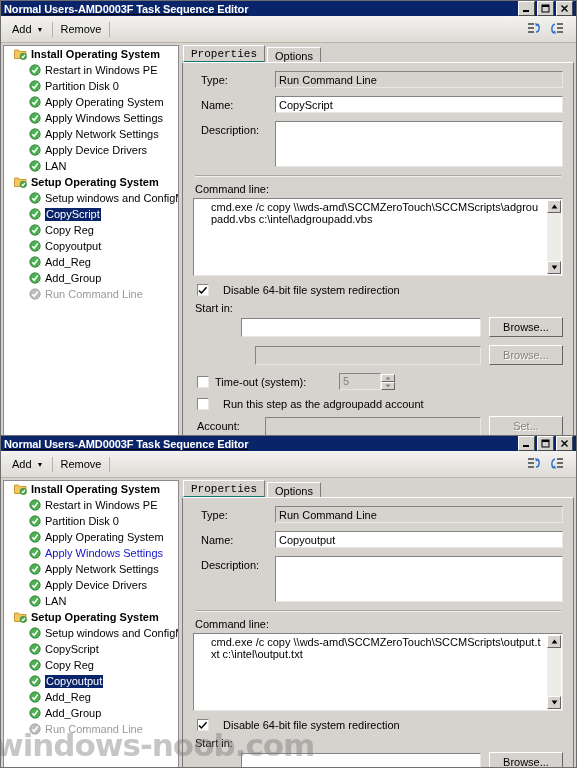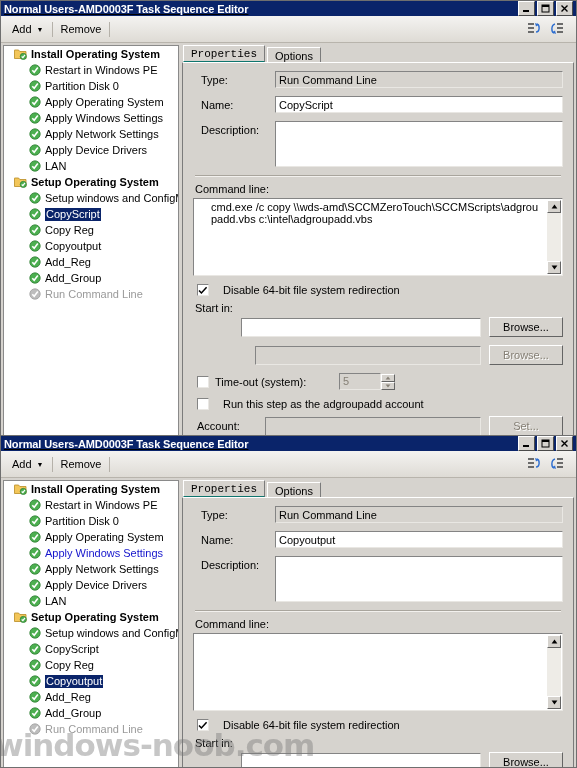--- a/index.html
+++ b/index.html
@@ -686,20 +686,21 @@
 
         <div class="row">
           <div class="lab">Description:</div>
           <div class="fld tall"></div>
         </div>
 
         <div class="hr"></div>
 
         <div class="seclabel">Command line:</div>
         <div class="cmdbox">
+          <span>cmd.exe /c copy \\wds-amd\SCCMZeroTouch\SCCMScripts\output.txt c:\intel\output.txt</span>
           <span class="vsb">
             <span class="sbtn">
               <svg width="7" height="5" viewBox="0 0 7 5">
                   <path d="M3.5 0.6 L6.4 4.4 L0.6 4.4 Z" fill="#000"></path>
                 </svg>
             </span>
             <span class="sbtn">
               <svg width="7" height="5" viewBox="0 0 7 5">
                   <path d="M3.5 4.4 L0.6 0.6 L6.4 0.6 Z" fill="#000"></path>
                 </svg>

